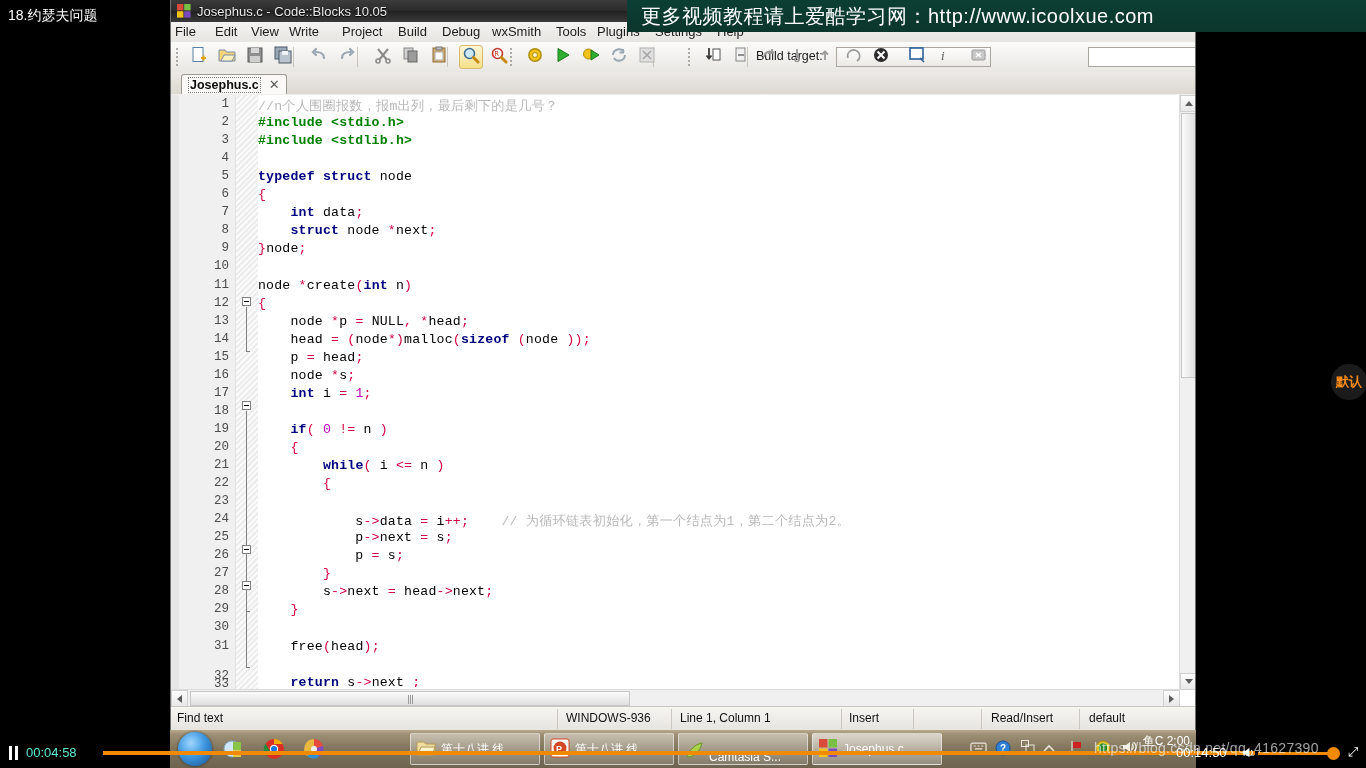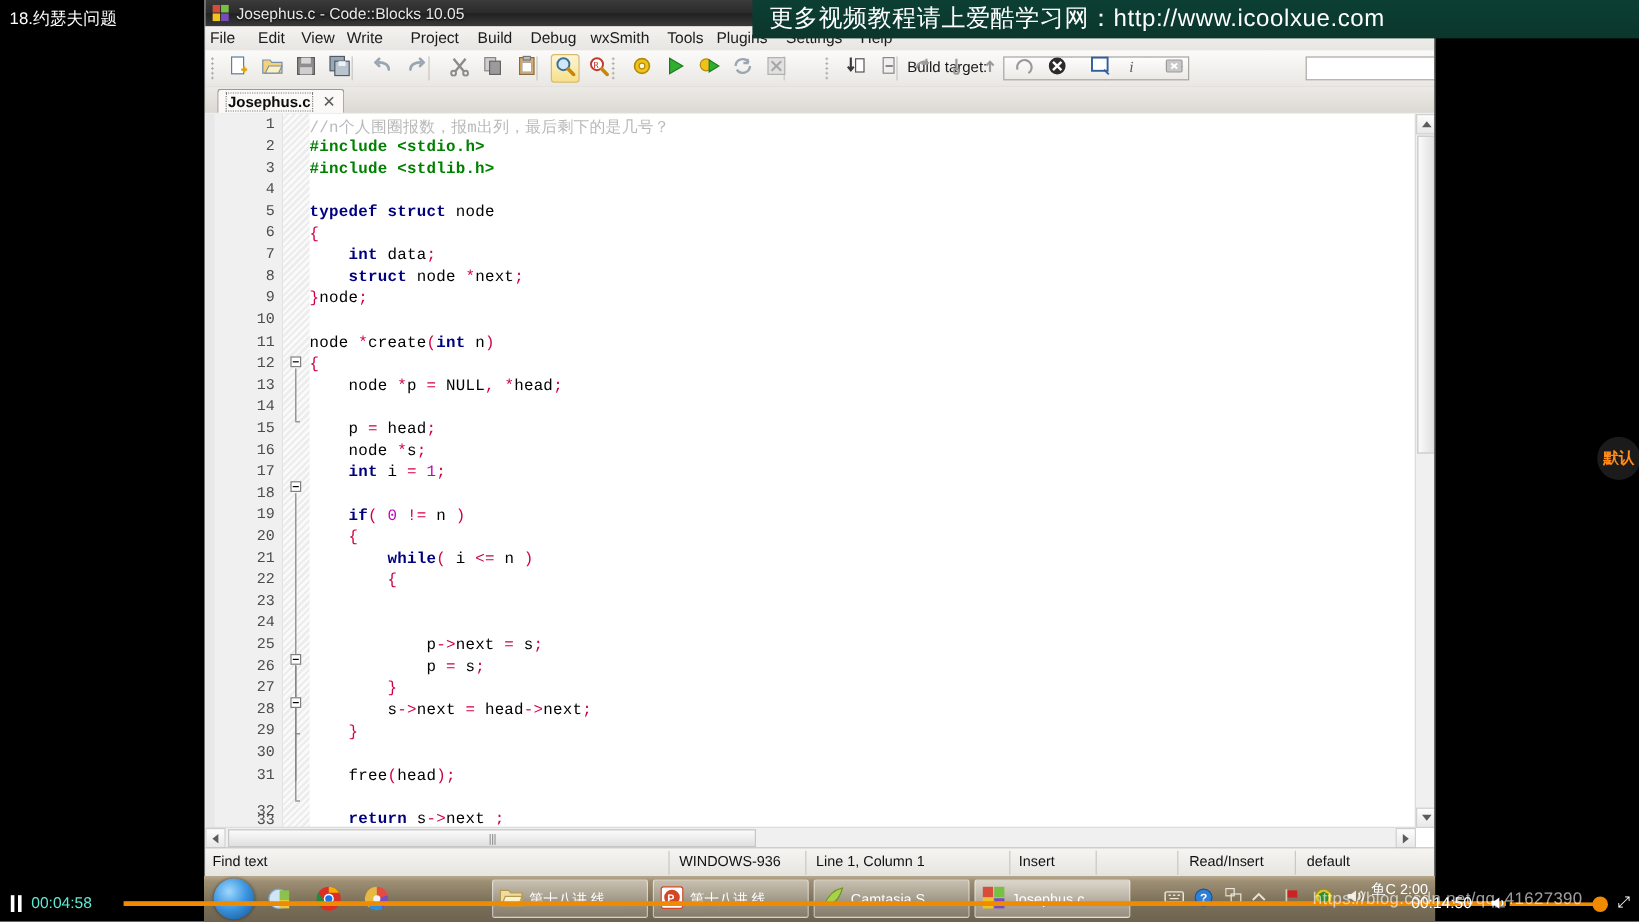--- a/index.html
+++ b/index.html
@@ -559,28 +559,30 @@
             <div class="cline" style="top: 56.15px;"></div>
             <div class="cline" style="top: 74.2px;"><span class="k">typedef</span> <span class="k">struct</span> node</div>
             <div class="cline" style="top: 92.25px;"><span class="op">{</span></div>
             <div class="cline" style="top: 110.3px;">    <span class="k">int</span> data<span class="op">;</span></div>
             <div class="cline" style="top: 128.35px;">    <span class="k">struct</span> node <span class="op">*</span>next<span class="op">;</span></div>
             <div class="cline" style="top: 146.4px;"><span class="op">}</span>node<span class="op">;</span></div>
             <div class="cline" style="top: 164.45px;"></div>
             <div class="cline" style="top: 182.5px;">node <span class="op">*</span>create<span class="op">(</span><span class="k">int</span> n<span class="op">)</span></div>
             <div class="cline" style="top: 200.55px;"><span class="op">{</span></div>
             <div class="cline" style="top: 218.6px;">    node <span class="op">*</span>p <span class="op">=</span> NULL<span class="op">,</span> <span class="op">*</span>head<span class="op">;</span></div>
+            <div class="cline" style="top: 236.65px;">    head <span class="op">=</span> <span class="op">(</span>node<span class="op">*)</span>malloc<span class="op">(</span><span class="k">sizeof</span> <span class="op">(</span>node <span class="op">));</span></div>
             <div class="cline" style="top: 254.7px;">    p <span class="op">=</span> head<span class="op">;</span></div>
             <div class="cline" style="top: 272.75px;">    node <span class="op">*</span>s<span class="op">;</span></div>
             <div class="cline" style="top: 290.8px;">    <span class="k">int</span> i <span class="op">=</span> <span class="num">1</span><span class="op">;</span></div>
             <div class="cline" style="top: 308.85px;"></div>
             <div class="cline" style="top: 326.9px;">    <span class="k">if</span><span class="op">(</span> <span class="num">0</span> <span class="op">!=</span> n <span class="op">)</span></div>
             <div class="cline" style="top: 344.95px;">    <span class="op">{</span></div>
             <div class="cline" style="top: 363px;">        <span class="k">while</span><span class="op">(</span> i <span class="op">&lt;=</span> n <span class="op">)</span></div>
             <div class="cline" style="top: 381.05px;">        <span class="op">{</span></div>
+            <div class="cline" style="top: 417.15px;">            s<span class="op">-&gt;</span>data <span class="op">=</span> i<span class="op">++;</span>    <span class="cm">// 为循环链表初始化，第一个结点为1，第二个结点为2。</span></div>
             <div class="cline" style="top: 435.2px;">            p<span class="op">-&gt;</span>next <span class="op">=</span> s<span class="op">;</span></div>
             <div class="cline" style="top: 453.25px;">            p <span class="op">=</span> s<span class="op">;</span></div>
             <div class="cline" style="top: 471.3px;">        <span class="op">}</span></div>
             <div class="cline" style="top: 489.35px;">        s<span class="op">-&gt;</span>next <span class="op">=</span> head<span class="op">-&gt;</span>next<span class="op">;</span></div>
             <div class="cline" style="top: 507.4px;">    <span class="op">}</span></div>
             <div class="cline" style="top: 525.45px;"></div>
             <div class="cline" style="top: 543.5px;">    free<span class="op">(</span>head<span class="op">);</span></div>
             <div class="cline" style="top: 561.55px;"></div>
             <div class="cline" style="top: 579.6px;">    <span class="k">return</span> s<span class="op">-&gt;</span>next <span class="op">;</span></div>
           </div>
@@ -661,21 +663,21 @@
         <span>第十八讲 线...</span>
       </div>
       <div class="tb-item" style="left: 374px; width: 130px;">
         <span><svg width="20" height="20" viewBox="0 0 20 20">
             <rect x="1" y="1" width="18" height="18" rx="2" fill="#fff" stroke="#d24726"></rect>
             <circle cx="10" cy="10" r="6.5" fill="#d24726"></circle>
             <text x="6" y="14" font-size="9" fill="#fff" font-family="sans-serif" font-weight="bold">P</text>
           </svg></span>
         <span>第十八讲 线...</span>
       </div>
-      <div class="tb-item" style="left: 508px; width: 130px;">
+      <div class="tb-item" style="left: 508px; width: 130px; align-items: flex-end;">
         <span><svg width="20" height="20" viewBox="0 0 20 20">
             <path d="M3 16c4-10 10-13 15-14-2 8-7 14-15 14z" fill="#a8d24a" stroke="#6d9524"></path>
           </svg></span>
         <span>Camtasia S...</span>
       </div>
       <div class="tb-item" style="left: 642px; width: 130px; background: linear-gradient(rgba(255, 255, 255, 0.62), rgba(255, 255, 255, 0.26));">
         <span><svg width="20" height="20" viewBox="0 0 20 20">
             <rect x="1" y="1" width="8.5" height="8.5" fill="#d94b3a"></rect>
             <rect x="10.5" y="1" width="8.5" height="8.5" fill="#78c043"></rect>
             <rect x="1" y="10.5" width="8.5" height="8.5" fill="#f0c419"></rect>

